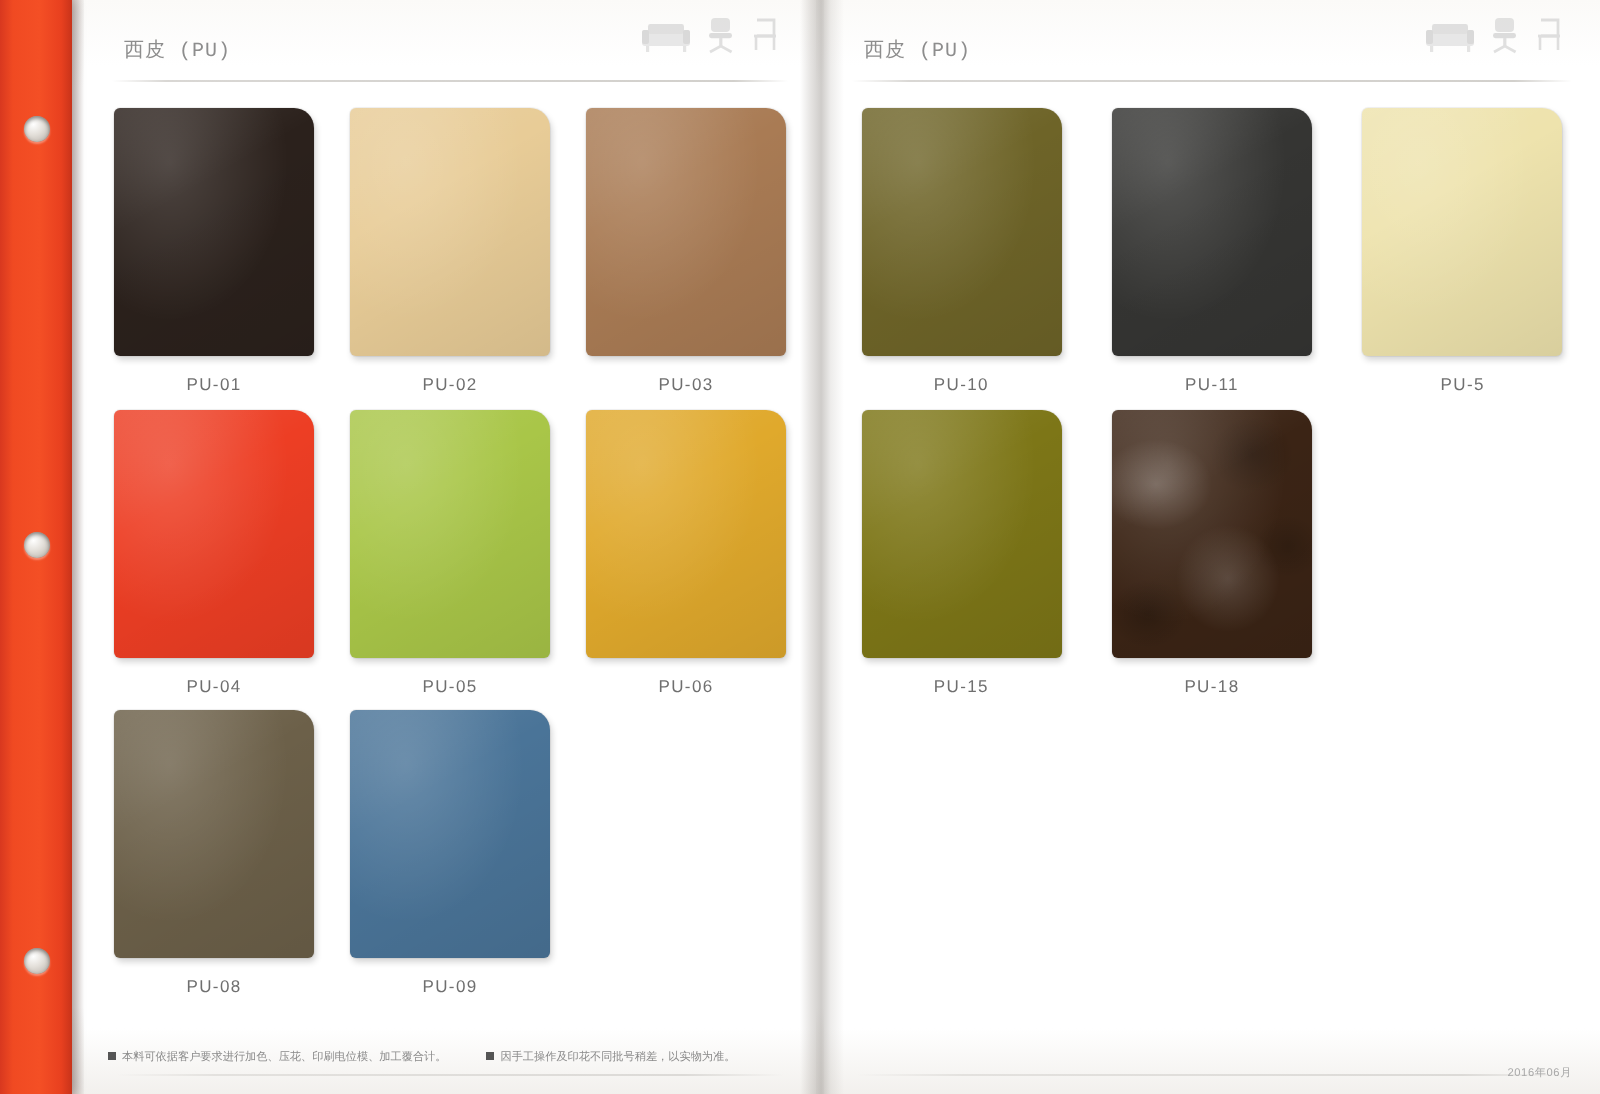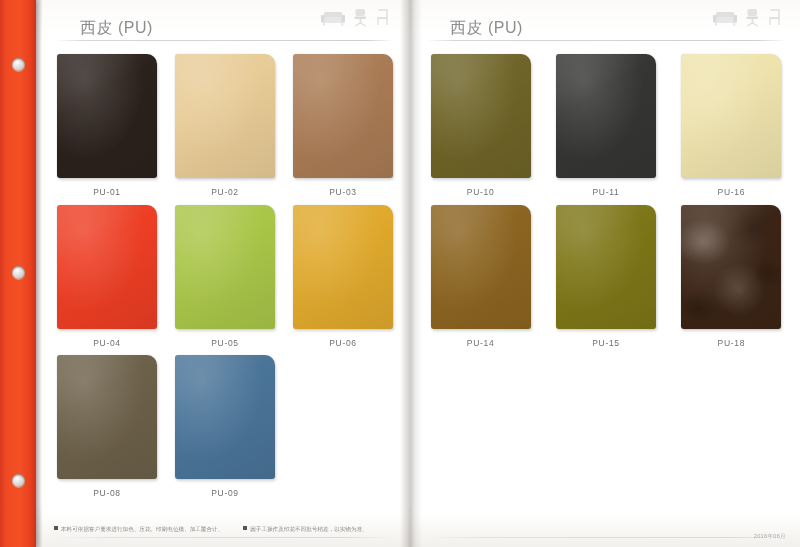--- a/index.html
+++ b/index.html
@@ -64,24 +64,25 @@
     pointer-events: none;
   }
 
   
   .page-head {
     position: absolute; top: 16px;
     height: 34px;
     left: 14px; right: 14px;
   }
   .head-title {
-    position: absolute; left: 24px; top: 2px;
-    font-size: 16px;
+    position: absolute; left: 6px; top: 2px;
+    font-size: 10px;
     color: #8d8d8d;
     letter-spacing: .5px;
+    font-family: Liberation Mono, monospace;
   }
   .head-icons {
     position: absolute; right: 4px; top: -8px;
     display: flex; align-items: flex-end; gap: 7px;
     opacity: .55;
   }
   .head-rule {
     position: absolute; left: 0; right: 0; top: 24px;
     height: 1px;
     background: linear-gradient(90deg, rgba(0,0,0,0) 0%, #d9d7d4 8%, #d2d0cc 92%, rgba(0,0,0,0) 100%);
@@ -296,25 +297,21 @@
       <div class="cell">
         <div class="chip" style="background: rgb(110, 100, 40);"></div>
         <div class="chip-label">PU-10</div>
       </div>
       <div class="cell">
         <div class="chip" style="background: rgb(53, 53, 51);"></div>
         <div class="chip-label">PU-11</div>
       </div>
       <div class="cell">
         <div class="chip" style="background: rgb(238, 227, 173);"></div>
-        <div class="chip-label">PU-16</div>
-      </div>
-      <div class="cell">
-        <div class="chip" style="background: rgb(139, 100, 32);"></div>
-        <div class="chip-label">PU-14</div>
+        <div class="chip-label">PU-5</div>
       </div>
       <div class="cell">
         <div class="chip" style="background: rgb(125, 118, 23);"></div>
         <div class="chip-label">PU-15</div>
       </div>
       <div class="cell">
         <div class="chip mottled" style="background: rgb(59, 36, 21);"></div>
         <div class="chip-label">PU-18</div>
       </div>
     </div>

